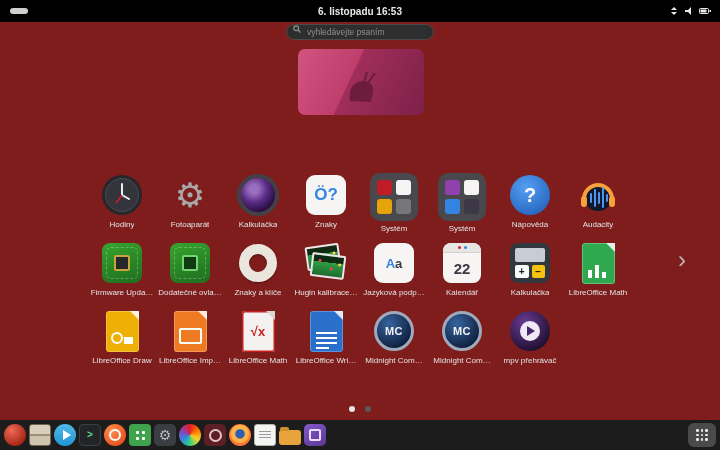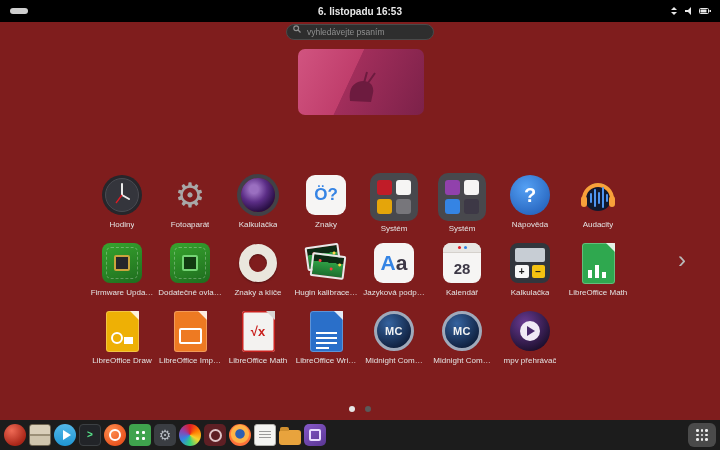--- a/index.html
+++ b/index.html
@@ -56,21 +56,21 @@
   .ringkey{width:38px;height:38px;border-radius:50%;border:10px solid #eae6dd;box-sizing:border-box;
        box-shadow:inset 0 1px 2px rgba(0,0,0,.35),0 1px 2px rgba(0,0,0,.4);}
   .hugin{width:44px;height:44px;position:relative;}
   .hugin .ph{position:absolute;width:34px;height:24px;border:2px solid #e8e8e8;border-radius:2px;box-sizing:border-box;
        background:linear-gradient(180deg,#0d2b14 32%,#2f9e44 33%,#1b6e2e);}
   .hugin .ph::after{content:"";position:absolute;left:5px;top:4px;width:3px;height:3px;border-radius:50%;
        background:#ff4040;box-shadow:12px 7px 0 #ff4040,20px 2px 0 #ffd24a;}
   .hugin .a{transform:rotate(-8deg);top:4px;left:2px;}
   .hugin .b{transform:rotate(7deg);top:13px;left:7px;}
   .lang{width:40px;height:40px;background:#f6f5f4;border-radius:9px;display:flex;align-items:center;justify-content:center;}
-  .lang span{display:block;font-weight:bold;font-size:21px;color:#3d3846;}
+  .lang span{display:block;font-weight:bold;font-size:13px;color:#3d3846;}
   .lang span::first-letter{color:#3584e4;}
   .cal{width:38px;height:40px;background:#f6f5f4;border-radius:8px;overflow:hidden;display:flex;flex-direction:column;}
   .cal .hd{height:9px;background:#e8e6e3;border-bottom:1px solid #d5d1cc;display:flex;align-items:center;justify-content:center;gap:3px;}
   .cal .hd::before,.cal .hd::after{content:"";width:3px;height:3px;border-radius:50%;}
   .cal .hd::before{background:#e01b24;} .cal .hd::after{background:#3584e4;}
   .cal .day{flex:1;display:flex;align-items:center;justify-content:center;color:#3d3846;font-weight:bold;font-size:15px;}
   .calcico{width:40px;height:40px;background:#32363d;border-radius:8px;padding:5px;box-sizing:border-box;
        display:grid;grid-template-columns:1fr 1fr;grid-template-rows:1fr 1fr;gap:3px;}
   .calcico .scr{grid-column:1/3;background:#c7cdd4;border-radius:2px;}
   .calcico .k{border-radius:2px;display:flex;align-items:center;justify-content:center;font-size:10px;font-weight:bold;color:#1a1a1a;}
@@ -311,21 +311,21 @@
             <span>Aa</span>
           </div>
       </div>
       <div class="label">Jazyková podp…</div>
     </div>
 
     <div class="cell">
       <div class="ic">
         <div class="cal">
             <div class="hd"></div>
-            <div class="day">28</div>
+            <div class="day">22</div>
           </div>
       </div>
       <div class="label">Kalendář</div>
     </div>
 
     <div class="cell">
       <div class="ic">
         <div class="calcico">
           <div class="scr"></div>
           <div class="k plus">+</div>

